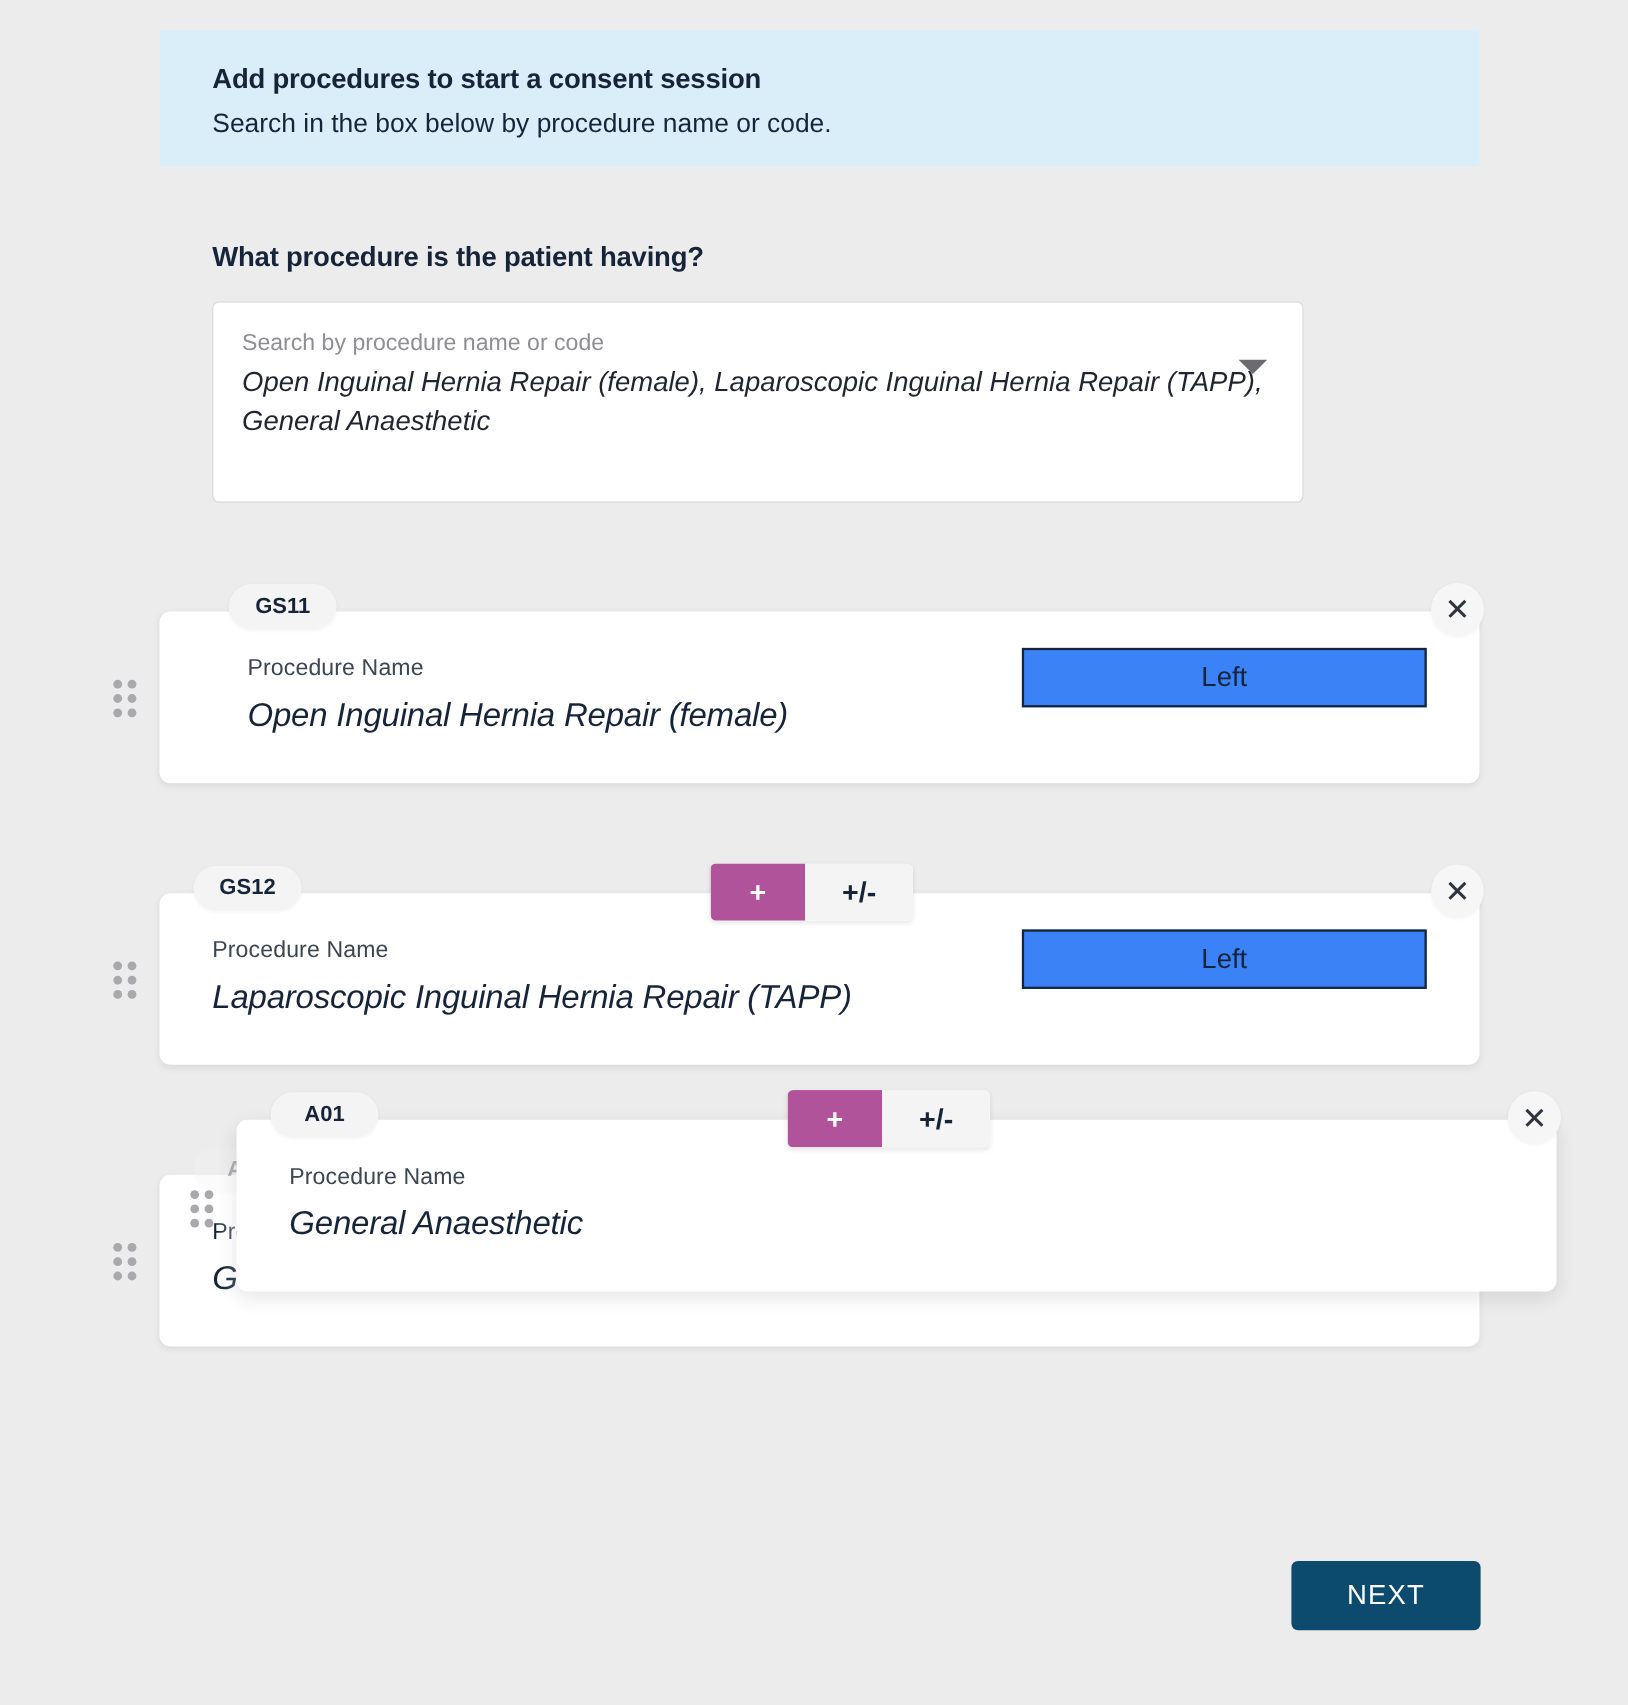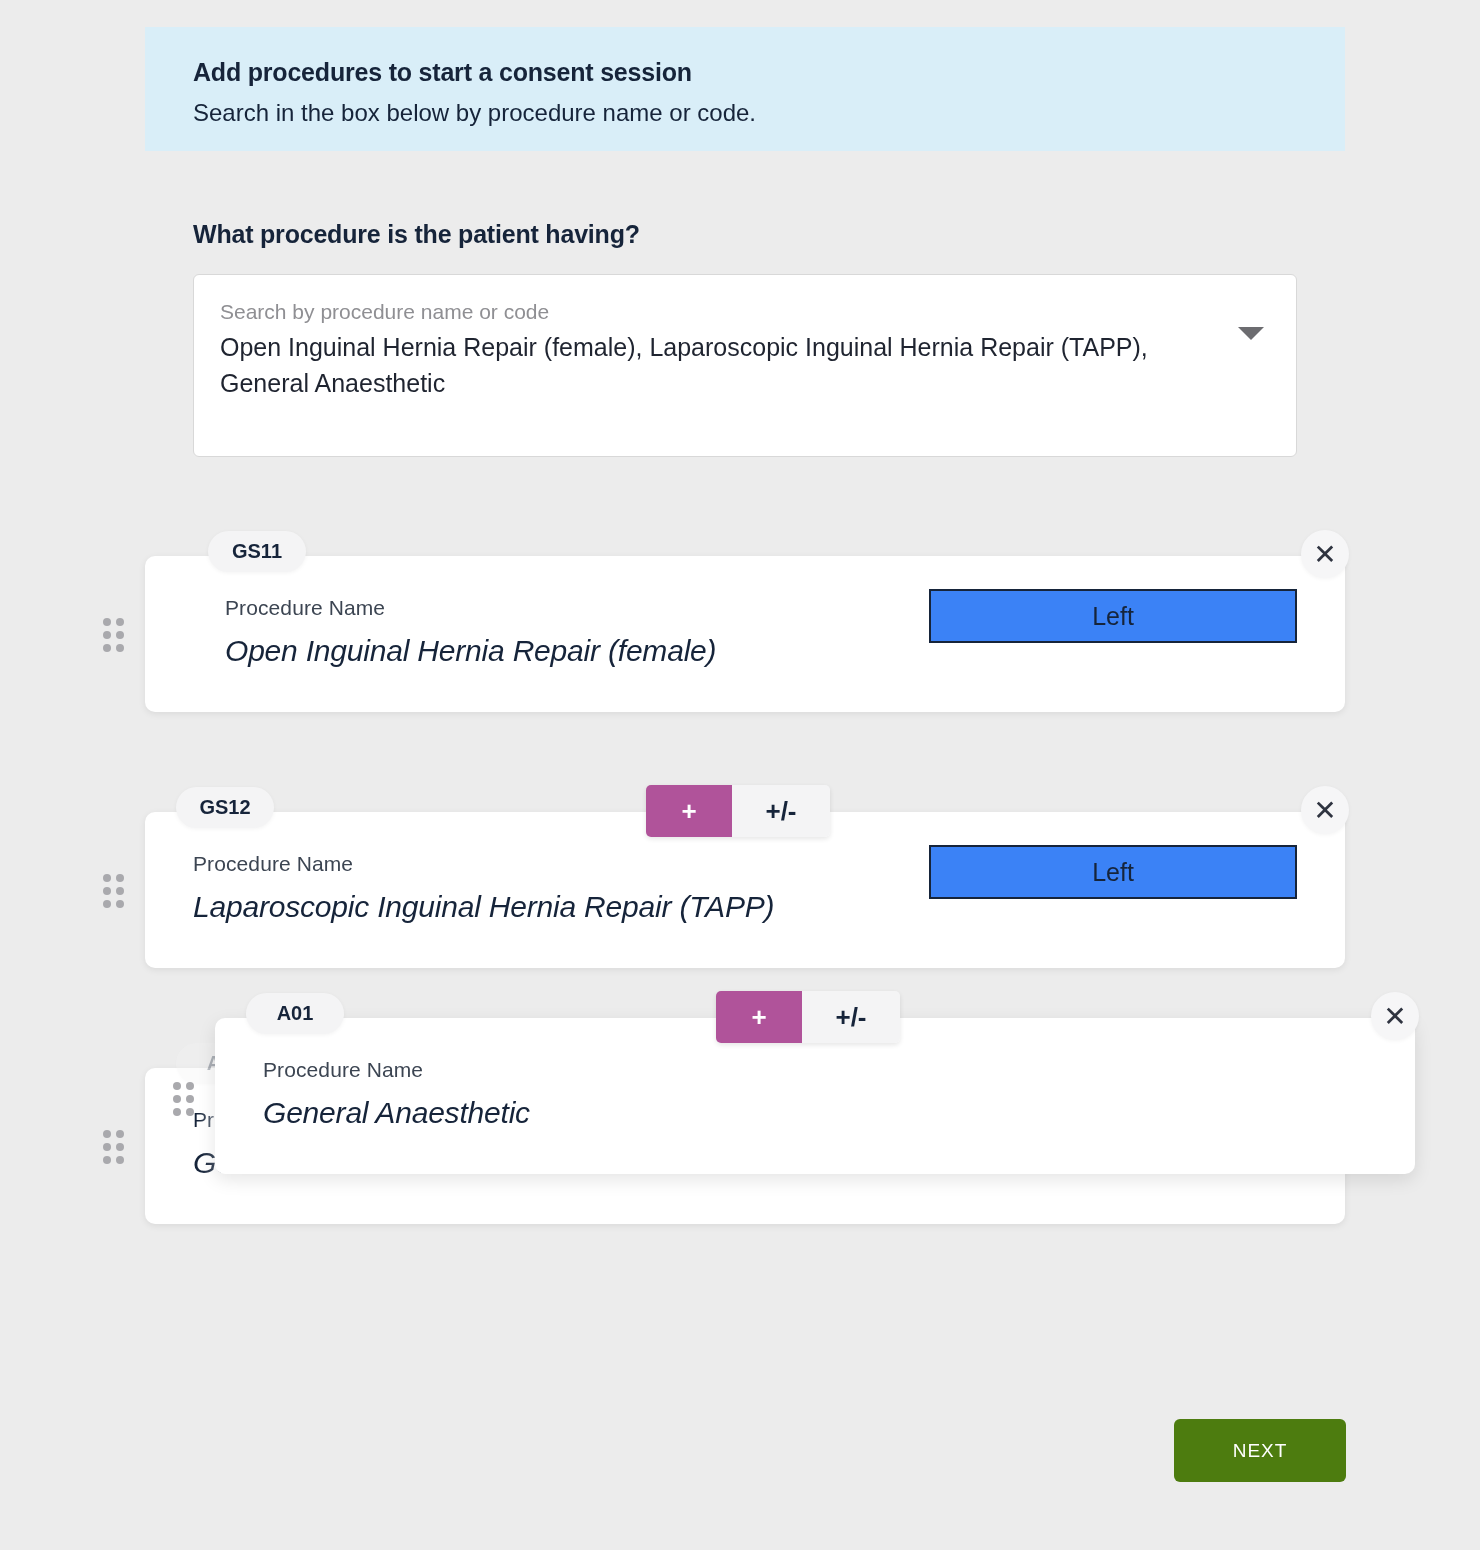--- a/index.html
+++ b/index.html
@@ -51,39 +51,40 @@
     font-weight: bold;
     color: #16243a;
     letter-spacing: -0.2px;
   }
 
   
   .search-box {
     position: absolute;
     left: 193px;
     top: 274px;
-    width: 1104px;
+    width: 992px;
     height: 183px;
     background: #ffffff;
     border: 1px solid #d8d8d8;
     border-radius: 6px;
     box-sizing: border-box;
     padding: 22px 26px;
   }
   .search-placeholder {
     font-size: 21px;
     color: #8f8f93;
     line-height: 1.4;
   }
   .search-value {
     margin-top: 4px;
     font-size: 25px;
     color: #1f2430;
     line-height: 1.42;
     width: 930px;
+    font-style: italic;
   }
   .search-caret {
     position: absolute;
     right: 32px;
     top: 52px;
     width: 0;
     height: 0;
     border-left: 13px solid transparent;
     border-right: 13px solid transparent;
     border-top: 13px solid #6c6c70;
@@ -229,27 +230,27 @@
     box-shadow: 0 6px 18px rgba(0,0,0,0.10);
   }
 
   
   .next-btn {
     position: absolute;
     left: 1174px;
     top: 1419px;
     width: 172px;
     height: 63px;
-    background: #4d7c0f;
+    background: #0c4a6e;
     border-radius: 6px;
     display: flex;
     align-items: center;
     justify-content: center;
     color: #ffffff;
-    font-size: 19px;
+    font-size: 25px;
     letter-spacing: 1px;
     cursor: pointer;
   }
 </style>
 </head>
 <body>
 
 <div class="banner">
   <div class="banner-title">Add procedures to start a consent session</div>
   <div class="banner-sub">Search in the box below by procedure name or code.</div>

